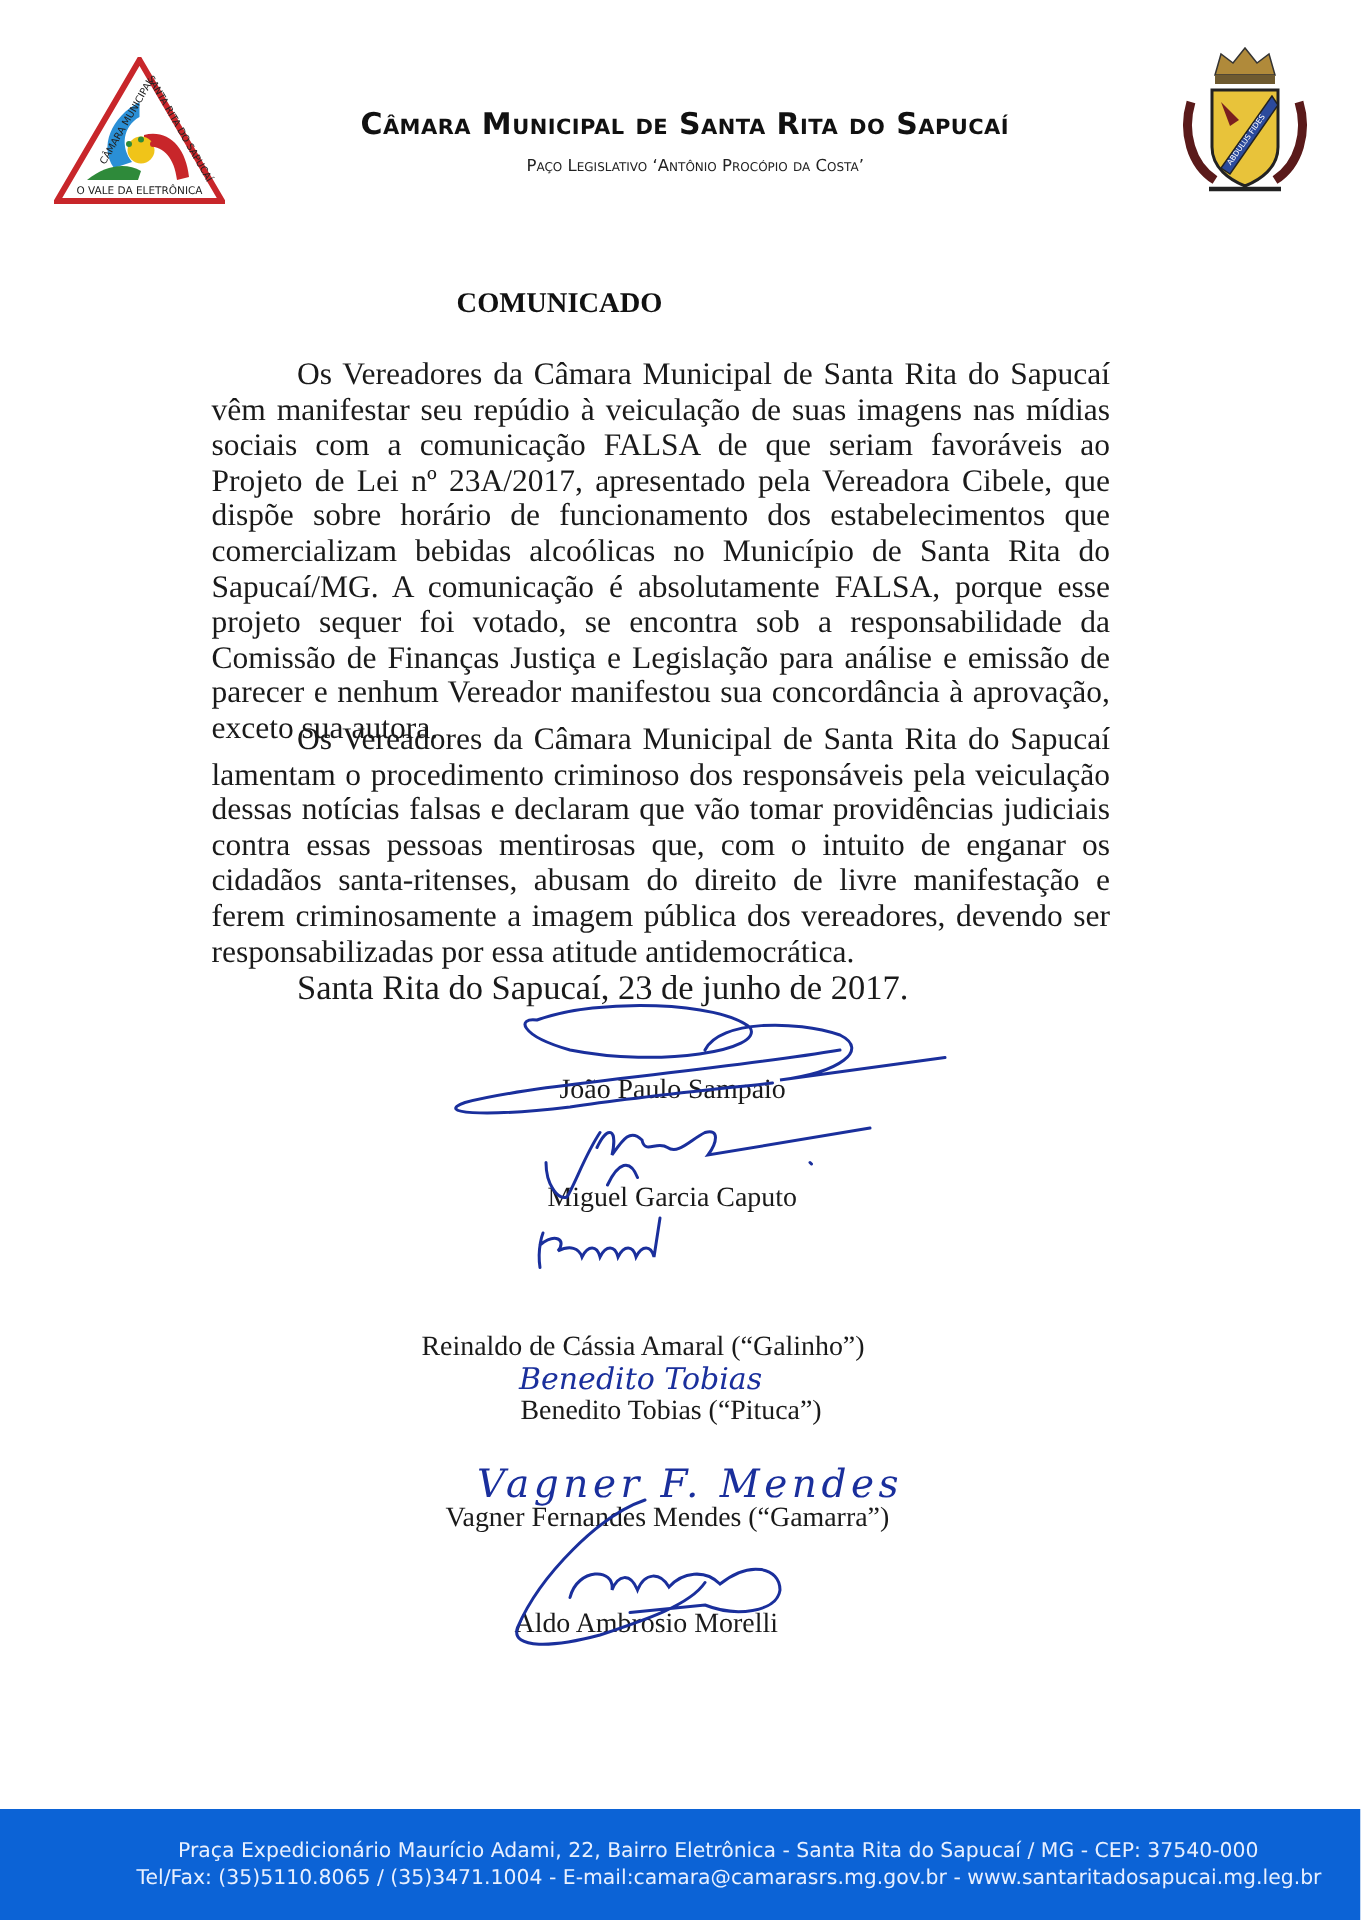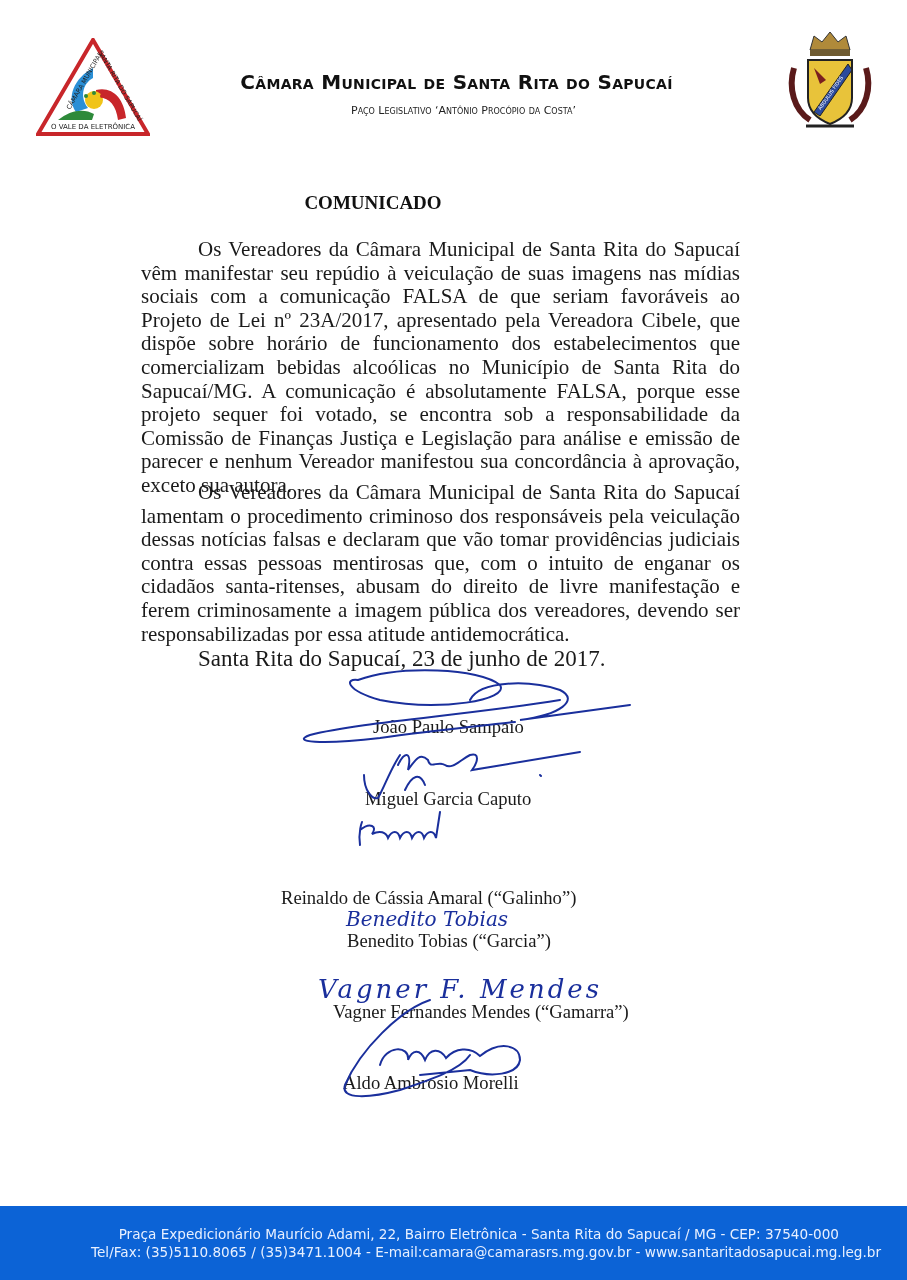--- a/index.html
+++ b/index.html
@@ -78,22 +78,22 @@
 <div class="doc-title">COMUNICADO</div>
 
 <p class="para p1" style="margin:0">Os Vereadores da Câmara Municipal de Santa Rita do Sapucaí vêm manifestar seu repúdio à veiculação de suas imagens nas mídias sociais com a comunicação FALSA de que seriam favoráveis ao Projeto de Lei nº 23A/2017, apresentado pela Vereadora Cibele, que dispõe sobre horário de funcionamento dos estabelecimentos que comercializam bebidas alcoólicas no Município de Santa Rita do Sapucaí/MG. A comunicação é absolutamente FALSA, porque esse projeto sequer foi votado, se encontra sob a responsabilidade da Comissão de Finanças Justiça e Legislação para análise e emissão de parecer e nenhum Vereador manifestou sua concordância à aprovação, exceto sua autora.</p>
 <p class="para p2" style="margin:0">Os Vereadores da Câmara Municipal de Santa Rita do Sapucaí lamentam o procedimento criminoso dos responsáveis pela veiculação dessas notícias falsas e declaram que vão tomar providências judiciais contra essas pessoas mentirosas que, com o intuito de enganar os cidadãos santa-ritenses, abusam do direito de livre manifestação e ferem criminosamente a imagem pública dos vereadores, devendo ser responsabilizadas por essa atitude antidemocrática.</p>
 
 <div class="dateline">Santa Rita do Sapucaí, 23 de junho de 2017.</div>
 
 <div class="sig-name" style="left:373px; top:716px;">João Paulo Sampaio</div>
 <div class="sig-name" style="left:365px; top:788px;">Miguel Garcia Caputo</div>
 <div class="sig-name" style="left:281px; top:859px;margin-top:28px;">Reinaldo de Cássia Amaral (“Galinho”)</div>
-<div class="sig-name" style="left:347px; top:930px;">Benedito Tobias (“Garcia”)</div>
-<div class="sig-name" style="left:297px; top:1001px;margin-left:36px;">Vagner Fernandes Mendes (“Gamarra”)</div>
+<div class="sig-name" style="left:347px; top:930px;">Benedito Tobias (“Pituca”)</div>
+<div class="sig-name" style="left:297px; top:1001px;">Vagner Fernandes Mendes (“Gamarra”)</div>
 <div class="sig-name" style="left:343px; top:1072px;">Aldo Ambrosio Morelli</div>
 
 <svg class="sig-svg" viewBox="0 0 907 1280">
   <g fill="none" stroke="#1a2f9c" stroke-width="2" stroke-linecap="round">
 
     <path d="M358,680 C400,665 480,668 500,685 C510,700 440,712 380,700 C345,690 345,678 358,680 M470,700 C480,680 530,680 560,690 C580,700 560,715 520,720 L630,705 M560,700 C470,715 360,722 310,735 C290,742 320,745 380,738 C420,732 460,728 515,722"></path>
 
     <path d="M364,775 C364,790 372,800 378,798 C384,788 390,770 400,755 M398,765 C405,750 412,752 408,770 C415,760 420,752 428,760 C430,770 438,760 445,765 C452,770 460,760 470,755 C480,752 478,762 472,770 L580,752 M540,775 L541,776 M405,790 C412,775 420,772 425,785"></path>
 
     <path d="M360,845 C358,832 362,822 362,822 M360,830 C370,822 378,826 372,834 C380,830 386,832 388,838 C392,830 398,830 400,838 C404,830 410,830 412,838 C416,830 422,830 424,838 C428,830 434,830 436,838 L440,812"></path>

